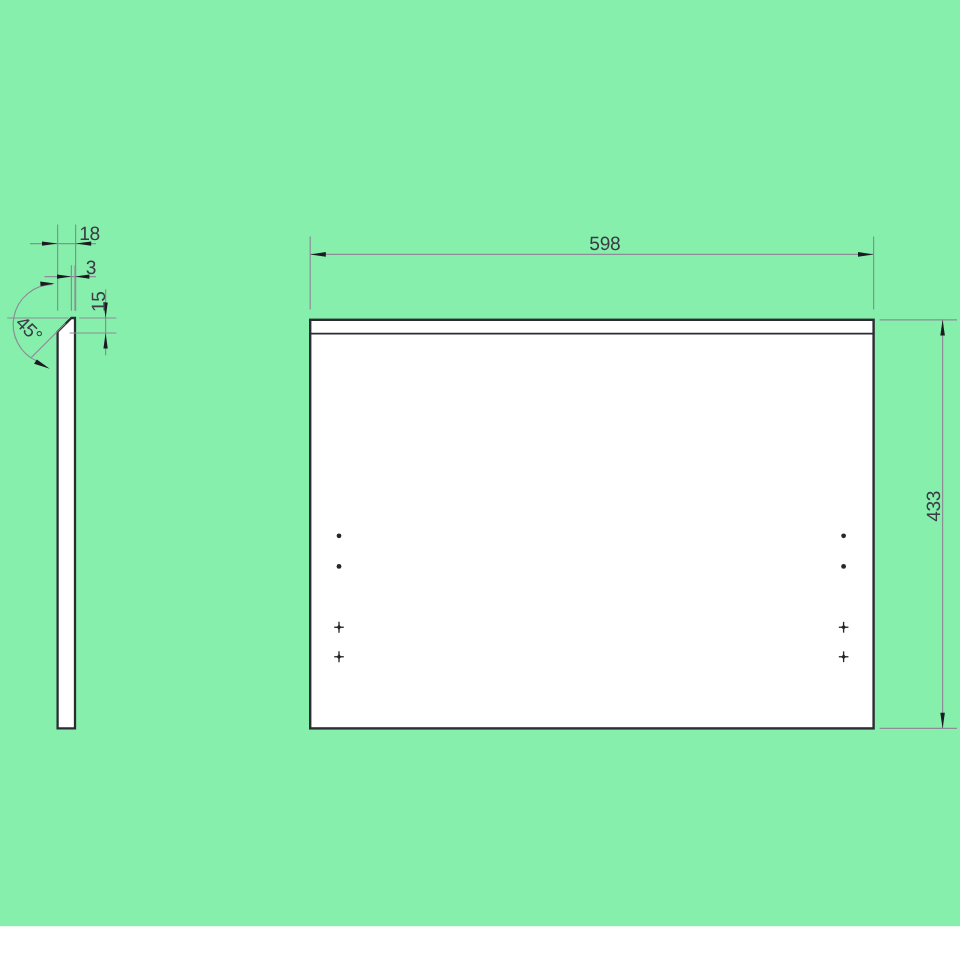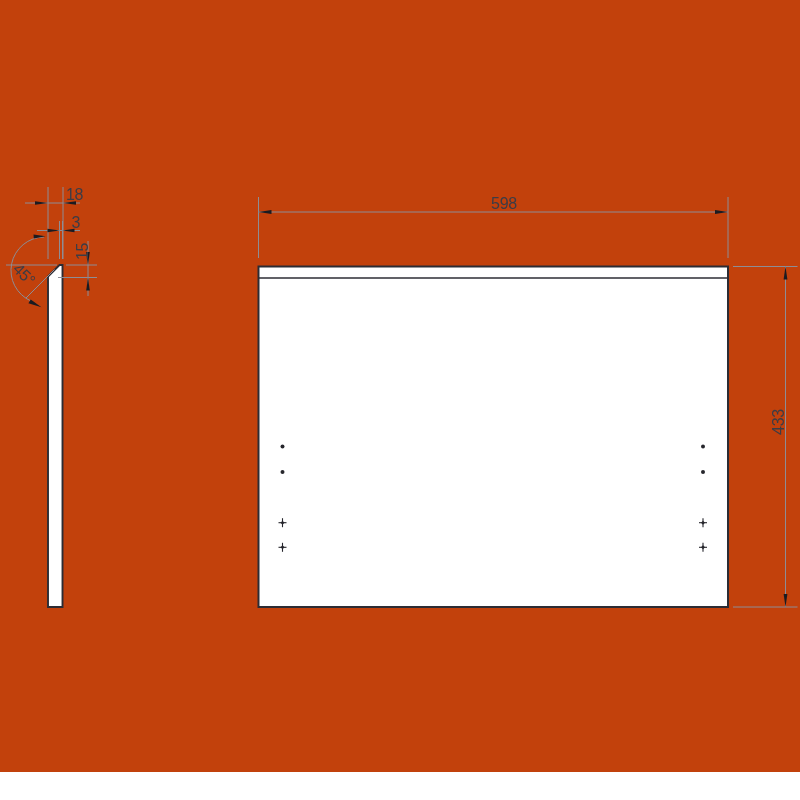--- a/index.html
+++ b/index.html
@@ -3,21 +3,21 @@
 <meta charset="utf-8">
 <style>
   html, body {
     margin: 0;
     padding: 0;
     background: #ffffff;
   }
   .page {
     width: 800px;
     height: 772px;
-    background: #c2410c;
+    background: #86efac;
     position: relative;
     overflow: hidden;
   }
   svg { display: block; }
 
   .outline {
     stroke: #2c2c34;
     stroke-width: 1.9;
     fill: #ffffff;
     stroke-linejoin: miter;

